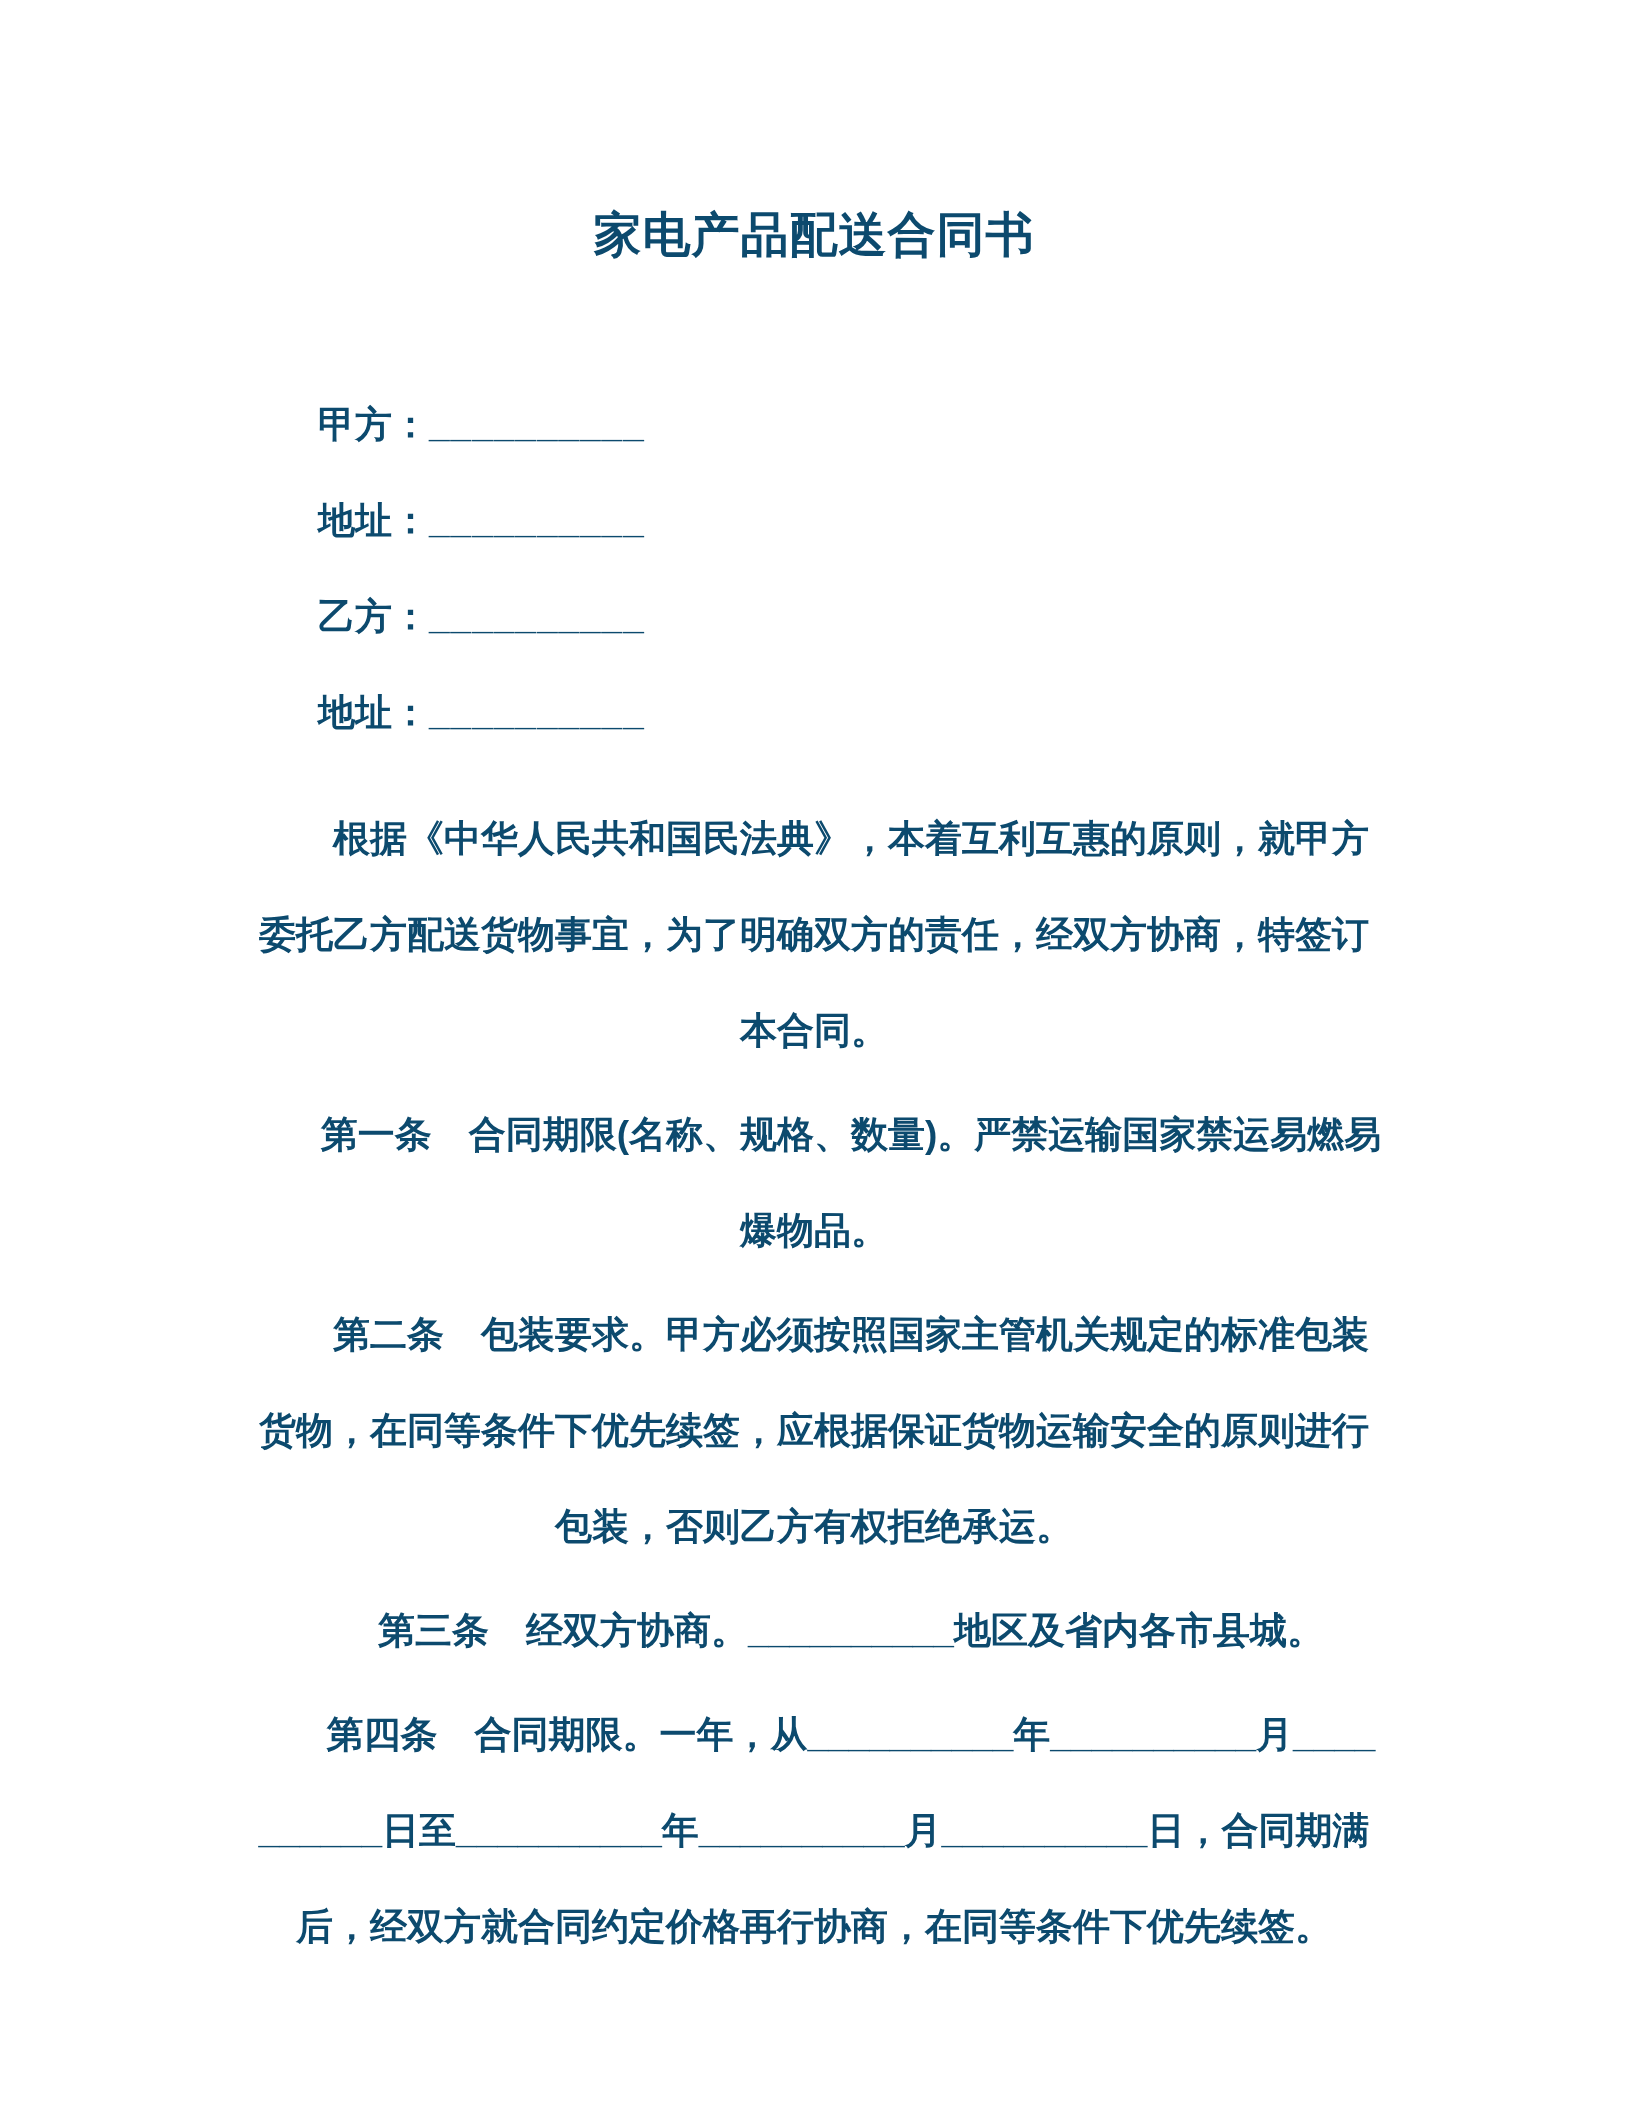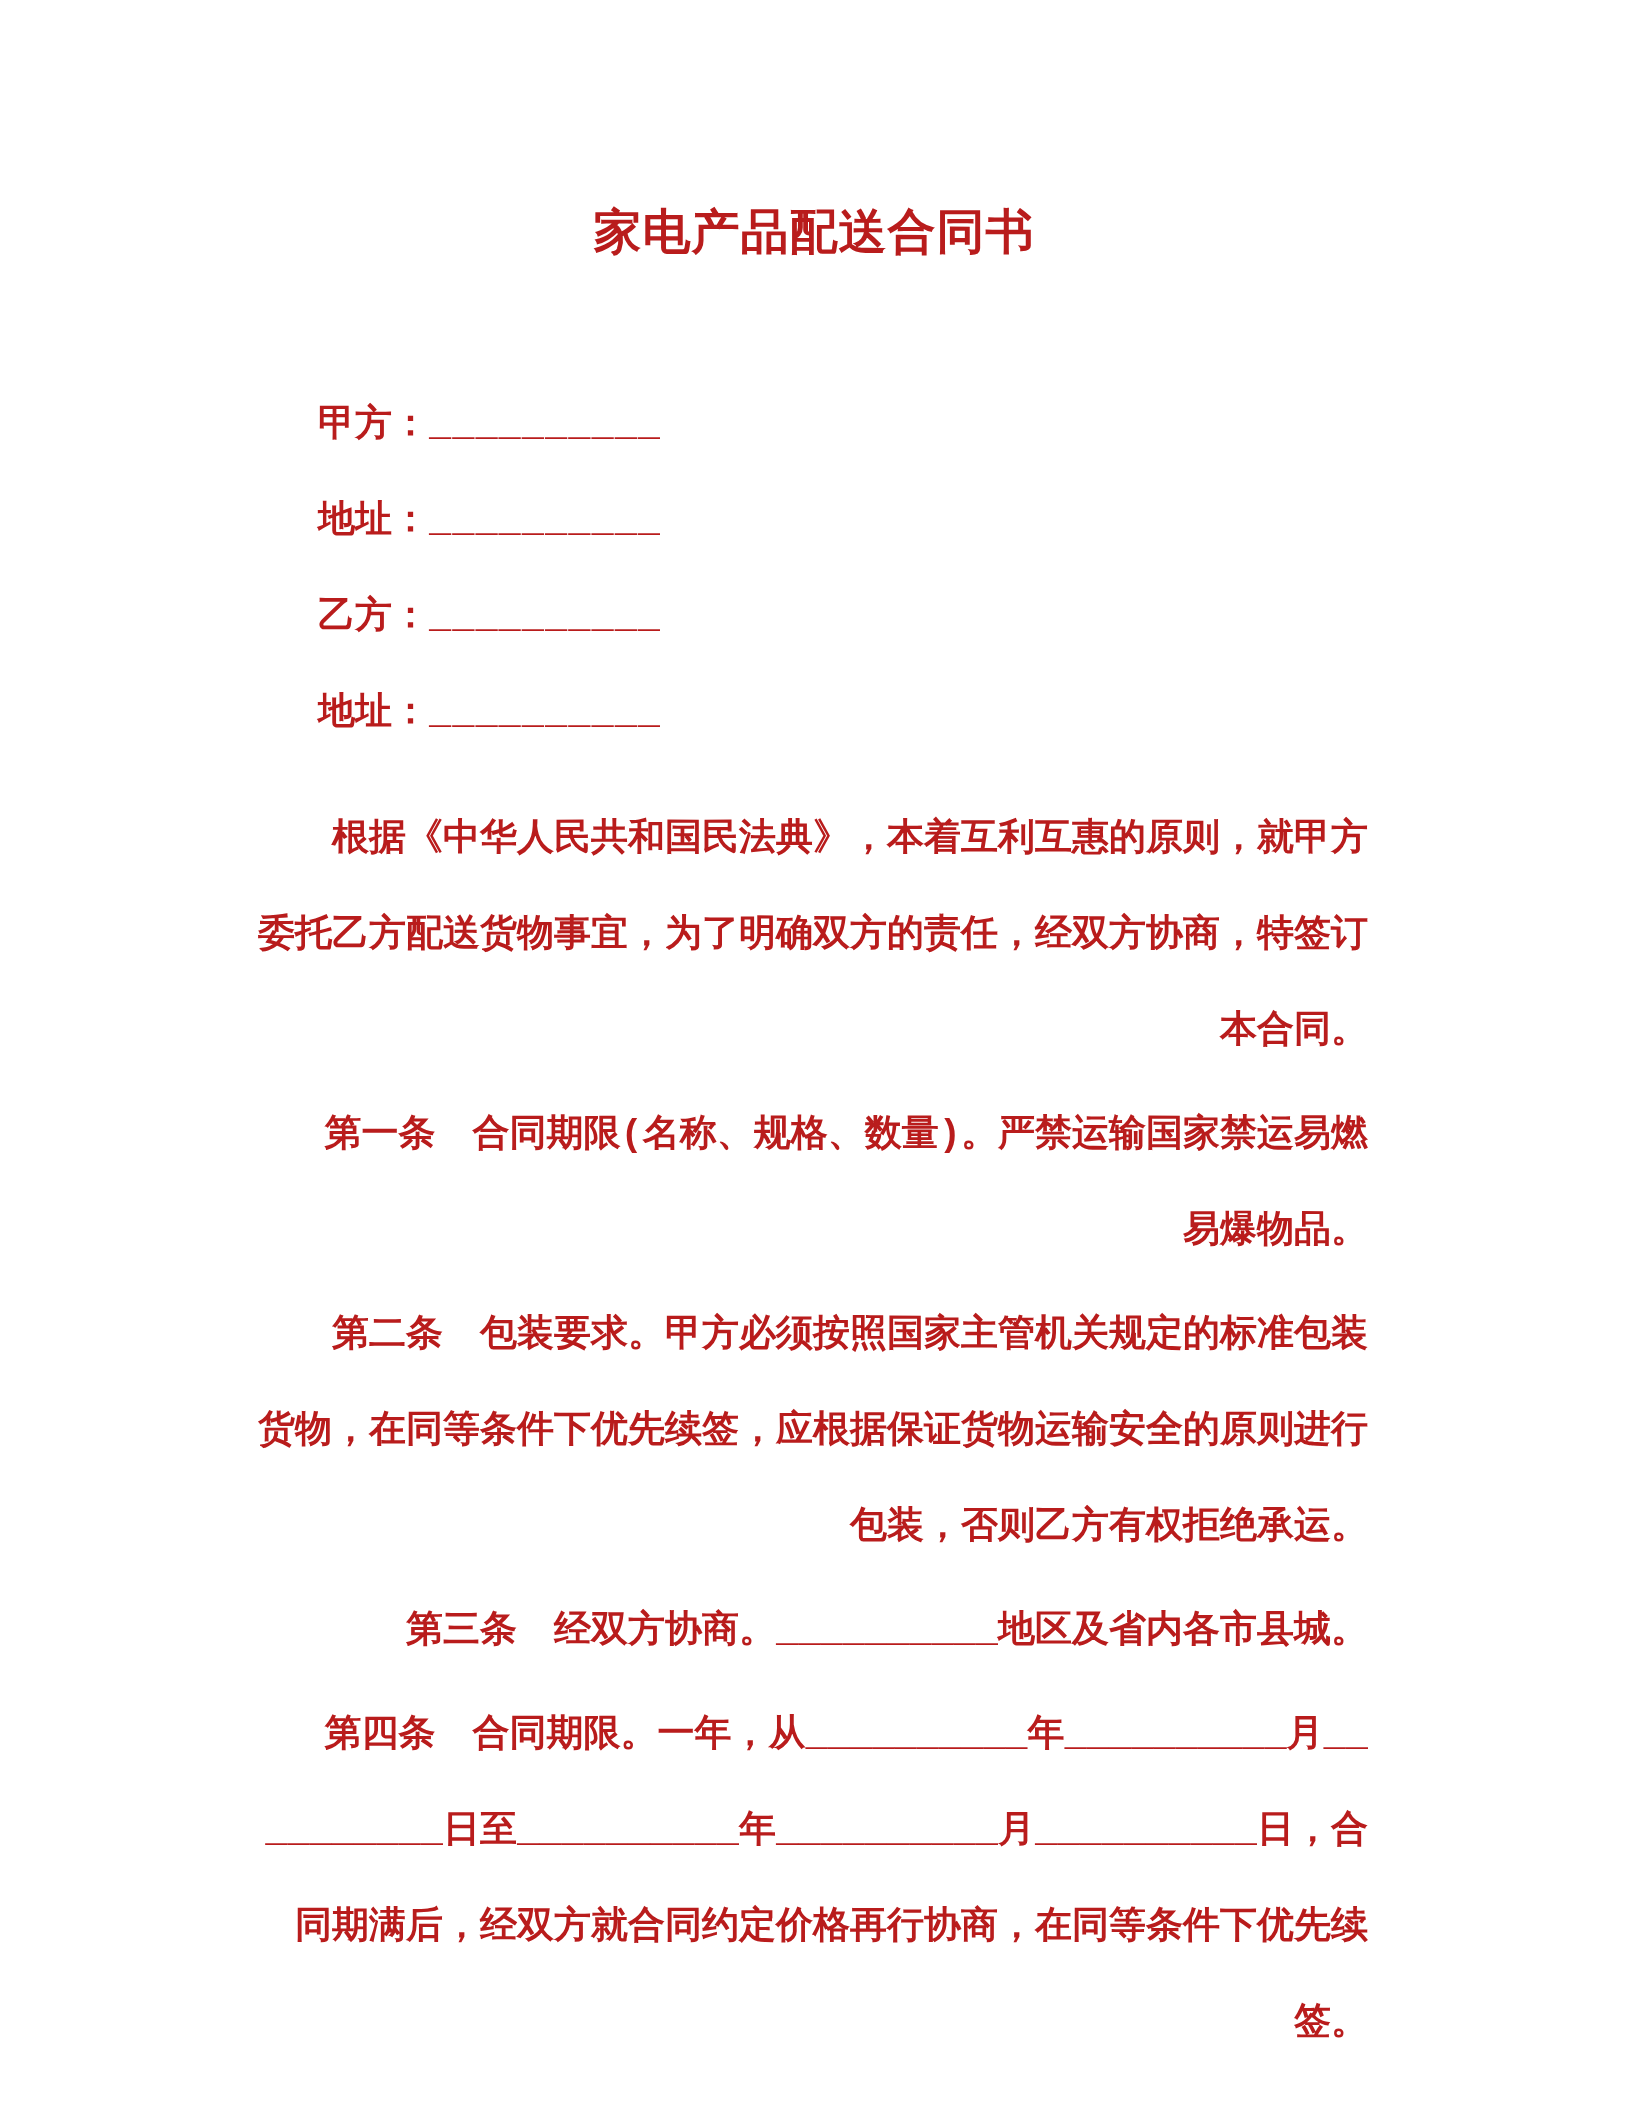--- a/index.html
+++ b/index.html
@@ -8,23 +8,23 @@
     background: #ffffff;
   }
   .page {
     position: relative;
     box-sizing: border-box;
     width: 1632px;
     height: 2112px;
     margin: 0 auto;
     background: #ffffff;
     padding: 205px 248px 0 244px;
-    font-family: Liberation Mono, monospace;
+    font-family: Liberation Sans, sans-serif;
     font-weight: 700;
-    color: #b91c1c;
+    color: #0c4a6e;
     overflow: hidden;
   }
   .title {
     font-size: 48px;
     line-height: 60px;
     text-align: center;
     margin: 0 0 112px 0;
     font-weight: 700;
     letter-spacing: 1px;
   }
@@ -35,25 +35,25 @@
     margin: 0;
     padding-left: 74px;
     font-size: 37px;
     line-height: 96px;
     white-space: nowrap;
   }
   .field .blank {
     letter-spacing: 1px;
   }
   .para {
-    margin: 8px 16px 0 0;
+    margin: 8px 0 0 0;
     font-size: 37px;
     line-height: 96px;
     text-indent: 74px;
-    text-align: right;
+    text-align: center;
     word-break: break-all;
   }
   .para-first {
     margin-top: 30px;
   }
 </style>
 </head>
 <body>
 
 <div class="page">

